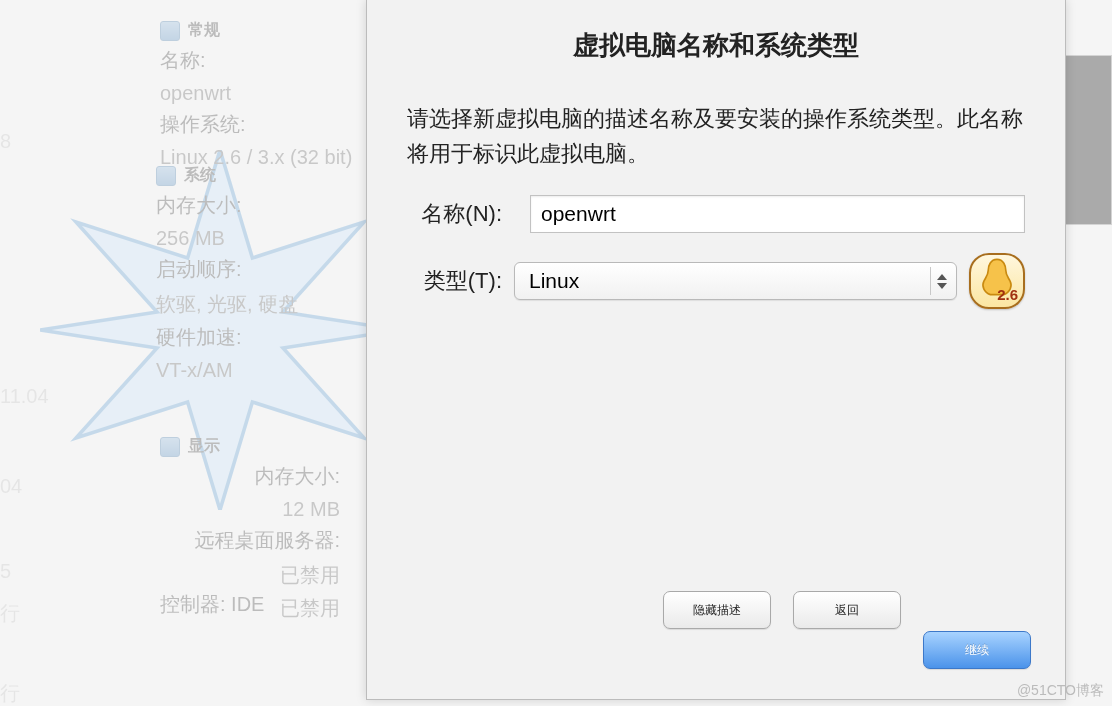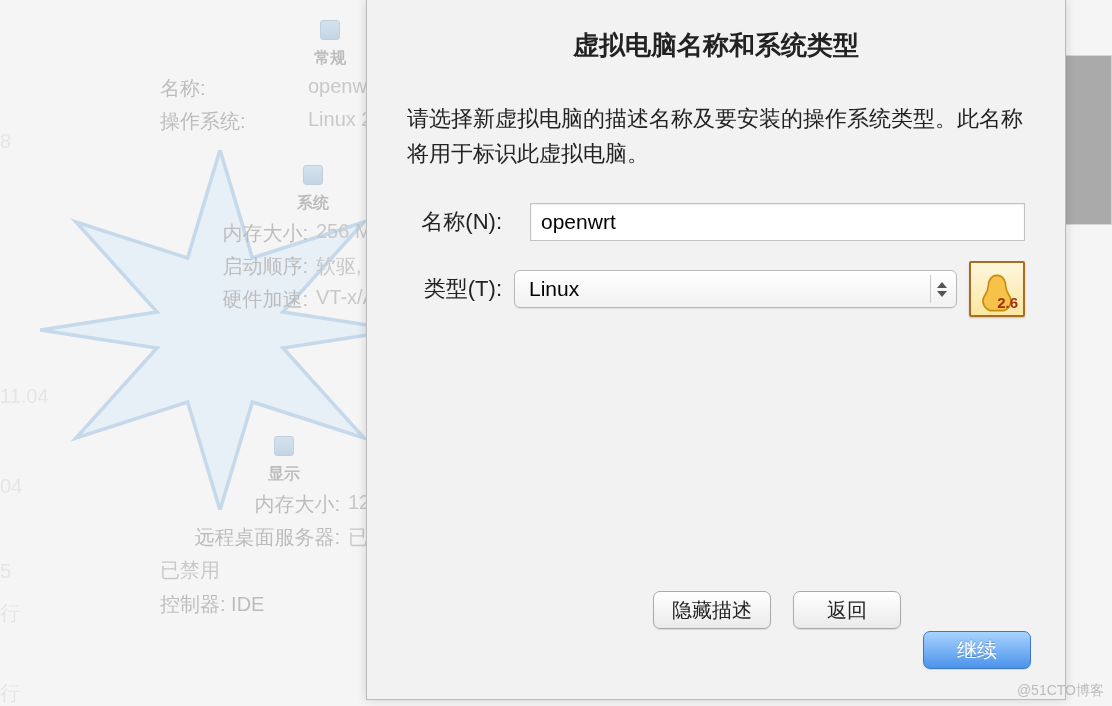--- a/index.html
+++ b/index.html
@@ -22,30 +22,29 @@
 .bg-layer .section {
   position: absolute;
   color: #555;
 }
 .bg-layer .hdr {
   font-weight: bold;
   color: #555;
   display: flex;
   align-items: center;
   gap: 8px;
-  flex-direction: column;
 }
 .bg-layer .hdr .sicon {
   width: 20px; height: 20px;
   background: linear-gradient(#9cc0e0,#6a9bc9);
   border: 1px solid #5a89b4;
   border-radius: 3px;
   display:inline-block;
 }
-.bg-layer .pair { display: flex; gap: 8px; font-size: 20px; margin-top: 6px; }
+.bg-layer .pair { display: flex; gap: 8px; font-size: 20px; margin-top: 6px; flex-direction: column; }
 .bg-layer .pair .k { width: 140px; color:#555; }
 .bg-layer .pair .v { color:#777; }
 
 .bg-layer .preview-box {
   position:absolute;
   right: 0px; top: 55px;
   width: 280px; height: 170px;
   background: #222;
   border:1px solid #999;
 }
@@ -81,21 +80,21 @@
   padding: 28px 20px 18px 20px;
 }
 .dialog-body {
   padding: 20px 40px 0 40px;
   flex:1;
 }
 .desc {
   font-size: 22px;
   line-height: 1.6;
   color:#222;
-  margin-bottom: 32px;
+  margin-bottom: 24px;
 }
 .form-row {
   display:flex;
   align-items:center;
   margin-bottom: 20px;
   gap: 28px;
 }
 .form-label {
   width: 95px;
   text-align: right;
@@ -146,24 +145,24 @@
   width:0;height:0;
   border-left:5px solid transparent;
   border-right:5px solid transparent;
 }
 .select .stepper::before { border-bottom:6px solid #555; margin-bottom:3px; }
 .select .stepper::after  { border-top:6px solid #555; }
 
 .os-icon {
   width: 56px; height: 56px;
   border:2px solid #a86e1e;
-  border-radius: 2px;
+  border-radius: 20px;
   background: linear-gradient(#fff7de,#fbe6a2);
   display:flex;
-  align-items:flex-end;
+  align-items:flex-start;
   justify-content:center;
   box-shadow: 0 1px 2px rgba(0,0,0,0.2);
   position:relative;
 }
 .os-icon svg { width: 44px; height:44px; }
 .os-icon .ver {
   position:absolute;
   bottom:4px; right:5px;
   font-size: 15px;
   font-weight:bold;
@@ -176,21 +175,21 @@
   justify-content:flex-end;
   gap: 22px;
   padding: 0 34px 30px 34px;
 }
 .btn {
   min-width: 108px;
   height: 38px;
   border-radius: 7px;
   border:1px solid #a9a9a9;
   background: linear-gradient(#ffffff,#eaeaea);
-  font-size: 20px;
+  font-size: 12px;
   color:#222;
   padding: 0 18px;
   box-shadow: 0 1px 1px rgba(0,0,0,0.1);
 }
 .btn.primary {
   background: linear-gradient(#a8d3ff,#4b93ea);
   border-color:#3c78c9;
   color:#fff;
   text-shadow: 0 -1px 0 rgba(0,0,0,0.2);
   margin-top: 40px;
@@ -235,21 +234,21 @@
       </div>
   </div>
 
   <div class="section" style="left:840px;top:20px;">
     <div class="hdr">
         <span>预览</span>
       </div>
   </div>
   <div class="preview-box"></div>
 
-  <div class="section" style="left:168px;top:165px;text-align:right;">
+  <div class="section" style="left:156px;top:165px;">
     <div class="hdr">
         <span class="sicon"></span>
         <span>系统</span>
       </div>
     <div class="pair">
         <span class="k">内存大小:</span>
         <span class="v">256 MB</span>
       </div>
     <div class="pair">
         <span class="k">启动顺序:</span>

